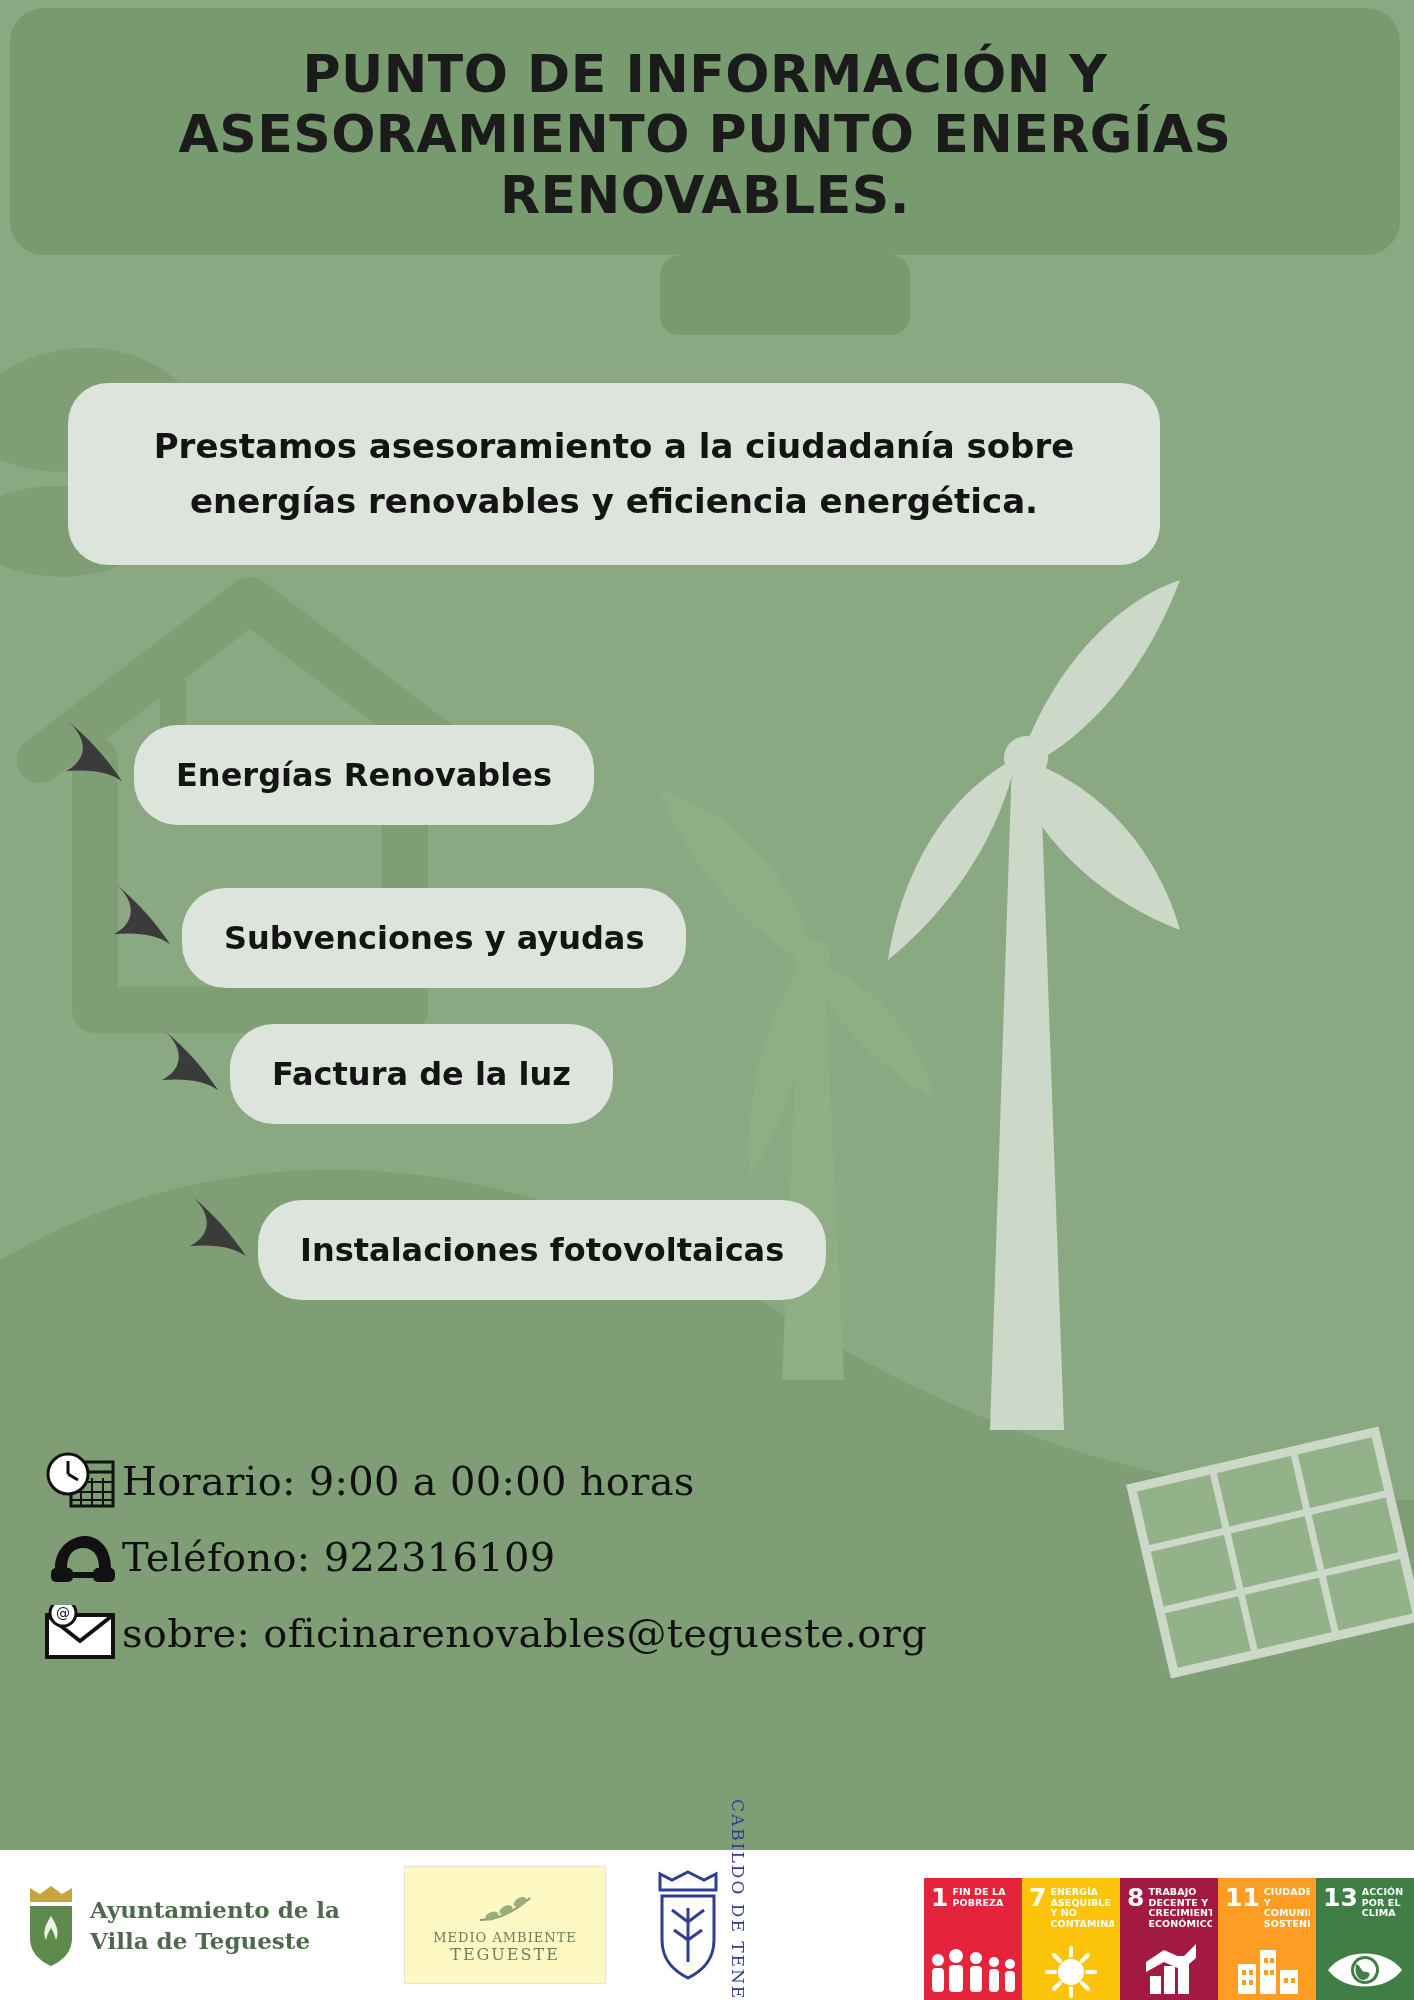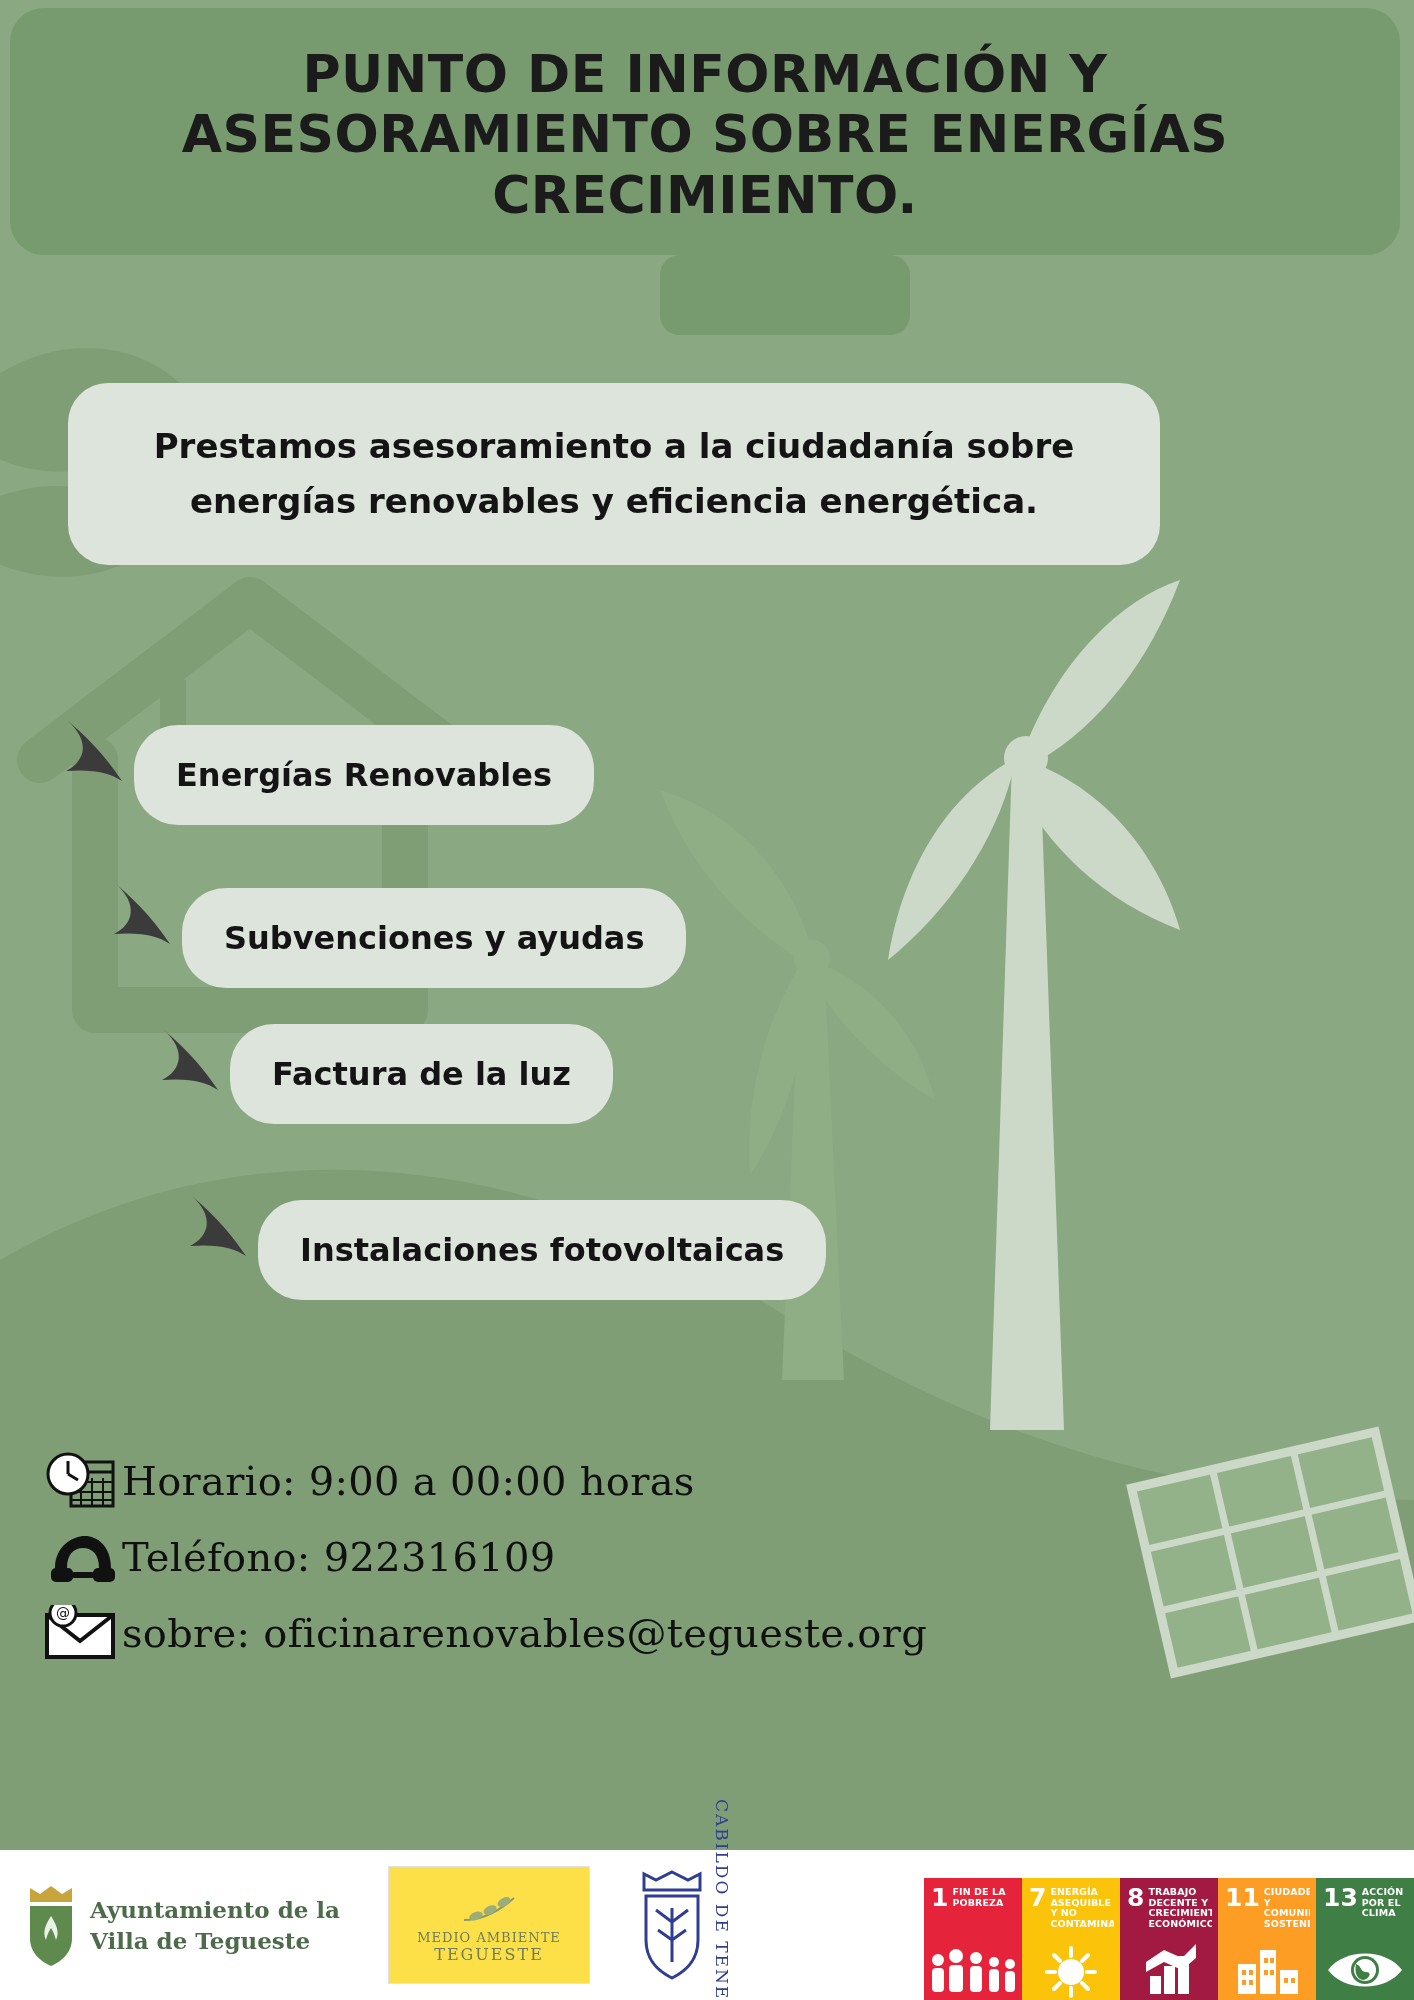--- a/index.html
+++ b/index.html
@@ -159,24 +159,24 @@
   }
   .logo-teguerste .txt {
     margin-left: 10px;
     font-family: "DejaVu Serif", serif;
     font-size: 23px;
     line-height: 1.35;
     color: #4d6b4a;
     font-weight: 700;
   }
   .logo-ma {
-    margin-left: 48px;
+    margin-left: 64px;
     width: 200px;
     height: 116px;
-    background: #fde047;
+    background: #fef9c3;
     border: 1px solid #e2e2e2;
     display: flex;
     flex-direction: column;
     align-items: center;
     justify-content: center;
   }
   .logo-ma .ma-name {
     font-family: "DejaVu Serif", serif;
     font-size: 13px;
     color: #6d7d5a;
@@ -290,21 +290,21 @@
           <line x1="1150" y1="1533" x2="1400" y2="1533"></line>
           <line x1="1150" y1="1596" x2="1400" y2="1596"></line>
         </g>
       </g>
 
       <rect x="660" y="255" width="250" height="80" rx="20" fill="#779a6e"></rect>
     </svg>
   </div>
 
   <div class="title-banner">
-    <h1>PUNTO DE INFORMACIÓN Y ASESORAMIENTO SOBRE ENERGÍAS CRECIMIENTO.</h1>
+    <h1>PUNTO DE INFORMACIÓN Y ASESORAMIENTO PUNTO ENERGÍAS RENOVABLES.</h1>
   </div>
 
   <div class="intro-card">
     <p>Prestamos asesoramiento a la ciudadanía sobre energías renovables y eficiencia energética.</p>
   </div>
 
   <svg class="chev" id="chev-1" viewBox="0 0 70 96">
       <path d="M8 6 C 34 28 50 48 62 66 C 50 58 34 54 6 56 C 26 46 30 26 8 6 Z" fill="#3b3b3b"></path>
     </svg>
   <div class="pill" id="pill-1">

